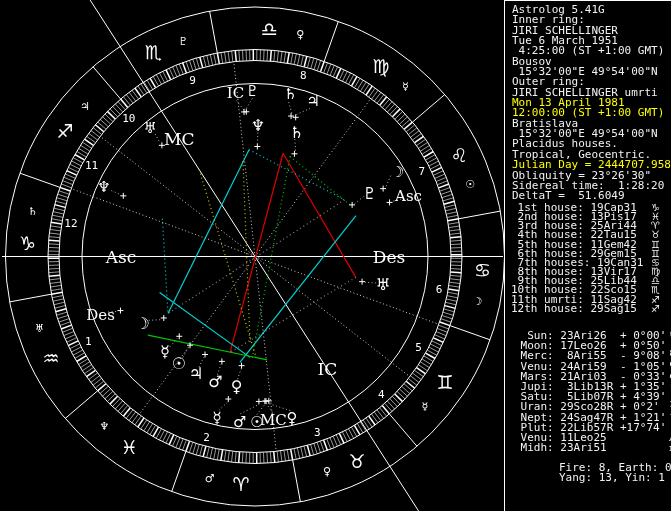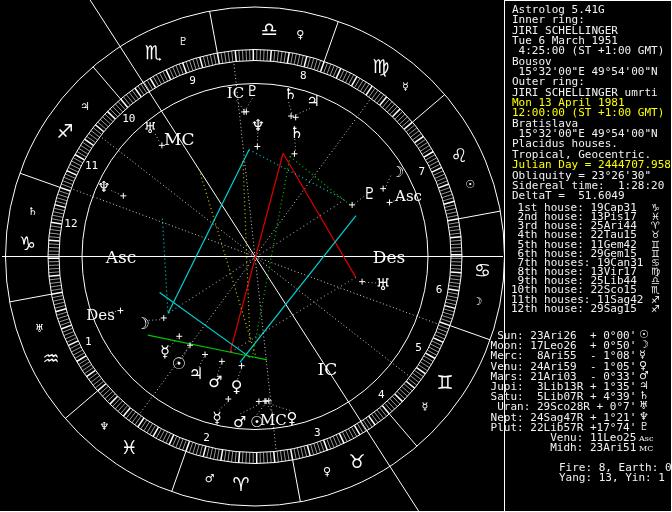--- a/index.html
+++ b/index.html
@@ -13,21 +13,21 @@
   #tborder{left:504px;top:0;width:168px;height:1px;}
   .mono{font-family:"DejaVu Sans Mono",monospace;font-size:11px;line-height:11px;
         color:#f2f2f2;white-space:pre;}
   .yellow{color:#ffff00;}
   #header-block{position:absolute;left:512px;top:4px;}
   .hline{height:10.35px;}
   #houses-block{position:absolute;left:511px;top:202px;}
   .hrow{position:relative;height:9.17px;}
   .hrow .zglyph{position:absolute;left:140px;top:0;font-family:"DejaVu Sans",sans-serif;
         font-size:10px;color:#f2f2f2;}
-  #planets-block{position:absolute;left:484px;top:330px;text-align:right;}
+  #planets-block{position:absolute;left:514px;top:330px;}
   .prow{position:relative;height:10.2px;}
   .prow .pglyph{position:absolute;left:155px;top:-1px;font-family:"DejaVu Sans",sans-serif;
         font-size:11px;color:#f2f2f2;}
   .prow .pglyph.small{font-family:"DejaVu Serif",serif;font-size:8px;top:1px;}
   #elements-block{position:absolute;left:511px;top:462px;margin-left:48px;}
   .eline{height:10.2px;}
 </style>
 </head>
 <body>
 
@@ -577,32 +577,32 @@
         <div class="mono hrow"><span> 1st house: 19Cap31</span><span class="zglyph">♑</span></div>
         <div class="mono hrow"><span> 2nd house: 13Pis17</span><span class="zglyph">♓</span></div>
         <div class="mono hrow"><span> 3rd house: 25Ari44</span><span class="zglyph">♈</span></div>
         <div class="mono hrow"><span> 4th house: 22Tau15</span><span class="zglyph">♉</span></div>
         <div class="mono hrow"><span> 5th house: 11Gem42</span><span class="zglyph">♊</span></div>
         <div class="mono hrow"><span> 6th house: 29Gem15</span><span class="zglyph">♊</span></div>
         <div class="mono hrow"><span> 7th houses: 19Can31</span><span class="zglyph">♋</span></div>
         <div class="mono hrow"><span> 8th house: 13Vir17</span><span class="zglyph">♍</span></div>
         <div class="mono hrow"><span> 9th house: 25Lib44</span><span class="zglyph">♎</span></div>
         <div class="mono hrow"><span>10th house: 22Sco15</span><span class="zglyph">♏</span></div>
-        <div class="mono hrow"><span>11th houses: 11Sag42</span><span class="zglyph">♐</span></div>
+        <div class="mono hrow"><span>11th umrti: 11Sag42</span><span class="zglyph">♐</span></div>
         <div class="mono hrow"><span>12th house: 29Sag15</span><span class="zglyph">♐</span></div>
       </div>
     <div id="planets-block">
         <div class="mono prow"><span>  Sun: 23Ari26  + 0°00'</span><span class="pglyph">☉</span></div>
         <div class="mono prow"><span> Moon: 17Leo26  + 0°50'</span><span class="pglyph">☽</span></div>
-        <div class="mono prow"><span> Merc:  8Ari55  - 1°08'</span><span class="pglyph">☿</span></div>
+        <div class="mono prow"><span> Merc:  8Ari55  - 9°08'</span><span class="pglyph">☿</span></div>
         <div class="mono prow"><span> Venu: 24Ari59  - 1°05'</span><span class="pglyph">♀</span></div>
         <div class="mono prow"><span> Mars: 21Ari03  - 0°33'</span><span class="pglyph">♂</span></div>
         <div class="mono prow"><span> Jupi:  3Lib13R + 1°35'</span><span class="pglyph">♃</span></div>
         <div class="mono prow"><span> Satu:  5Lib07R + 4°39'</span><span class="pglyph">♄</span></div>
-        <div class="mono prow"><span> Uran: 29Sco28R + 0°7'</span><span class="pglyph">♅</span></div>
+        <div class="mono prow"><span> Uran: 29Sco28R + 0°2'</span><span class="pglyph">♅</span></div>
         <div class="mono prow"><span> Nept: 24Sag47R + 1°21'</span><span class="pglyph">♆</span></div>
         <div class="mono prow"><span> Plut: 22Lib57R +17°74'</span><span class="pglyph">♇</span></div>
         <div class="mono prow"><span> Venu: 11Leo25</span><span class="pglyph small">Asc</span></div>
         <div class="mono prow"><span> Midh: 23Ari51</span><span class="pglyph small">MC</span></div>
       </div>
     <div id="elements-block">
       <div class="mono eline">Fire: 8, Earth: 0,</div>
       <div class="mono eline">Yang: 13, Yin: 1</div>
     </div>
   </div>

